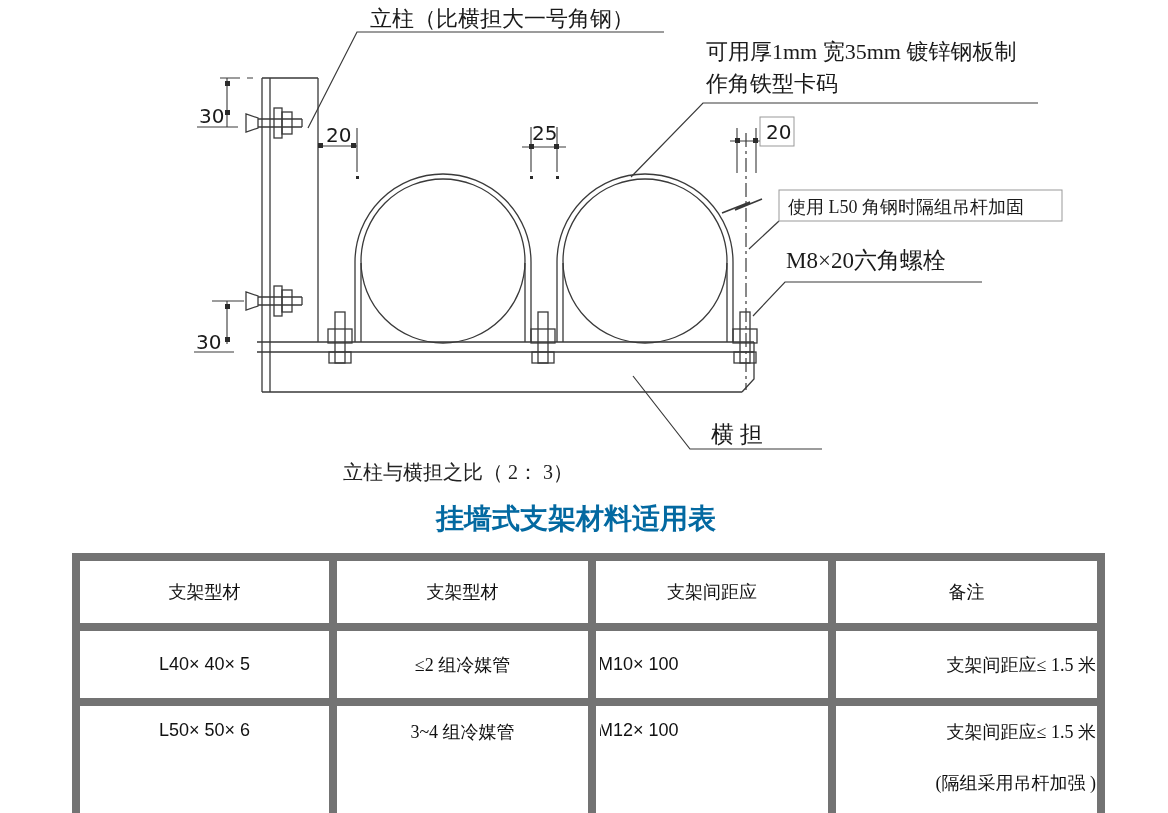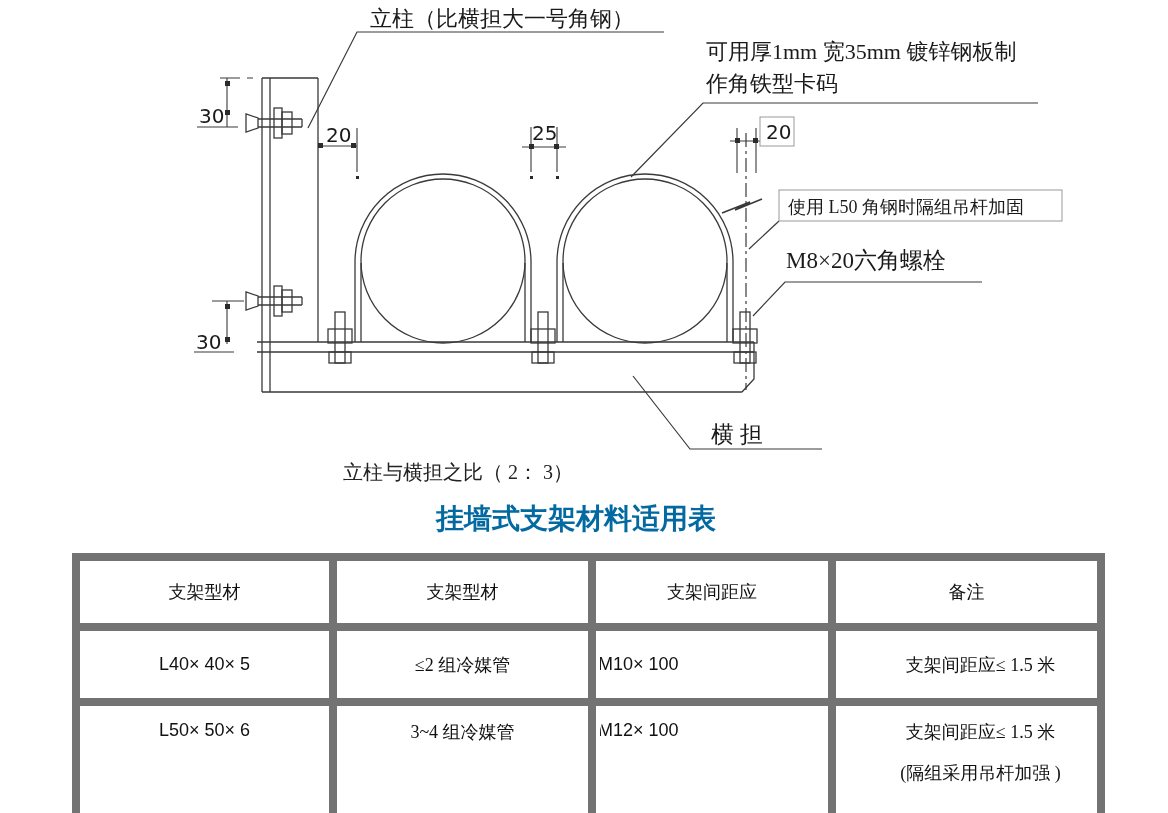--- a/index.html
+++ b/index.html
@@ -15,23 +15,23 @@
   .tbl-title{position:absolute;left:8px;top:500px;width:1136px;text-align:center;
              font-size:28px;font-weight:bold;color:#0369a1;}
   table.spec{position:absolute;left:72px;top:553px;width:1025px;border-collapse:collapse;
              table-layout:fixed;}
   table.spec td{border:8px solid #737373;font-size:18px;color:#111;overflow:hidden;}
   .hrow td{height:60px;text-align:center;vertical-align:middle;}
   .r1 td{height:65px;vertical-align:middle;}
   .r2 td{height:115px;vertical-align:top;padding-top:14px;}
   .c-center{text-align:center;}
   .c-left{text-align:left;padding-left:2px;}
-  .c-note{text-align:center;padding-left:29px;}
+  .c-note{text-align:right;padding-left:29px;}
   .latin{font-family:"Liberation Sans","DejaVu Sans",sans-serif;border-radius:31px;}
-  .note-line2{margin-top:17px;}
+  .note-line2{margin-top:27px;}
 </style>
 </head>
 <body>
 
 <div class="page">
 
   <svg width="1168" height="553" viewBox="0 0 1168 553">
 
     <g stroke="#3a3a3a" stroke-width="1.3" fill="none">
 

